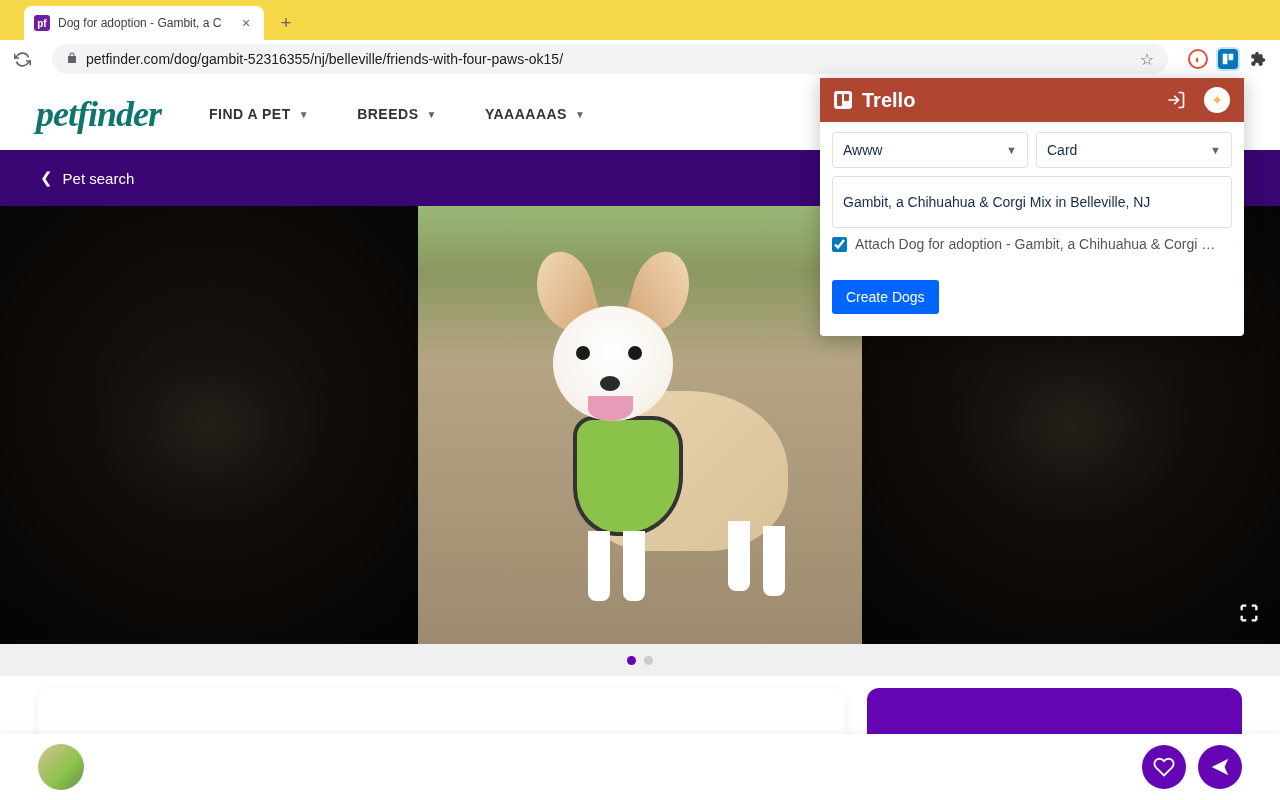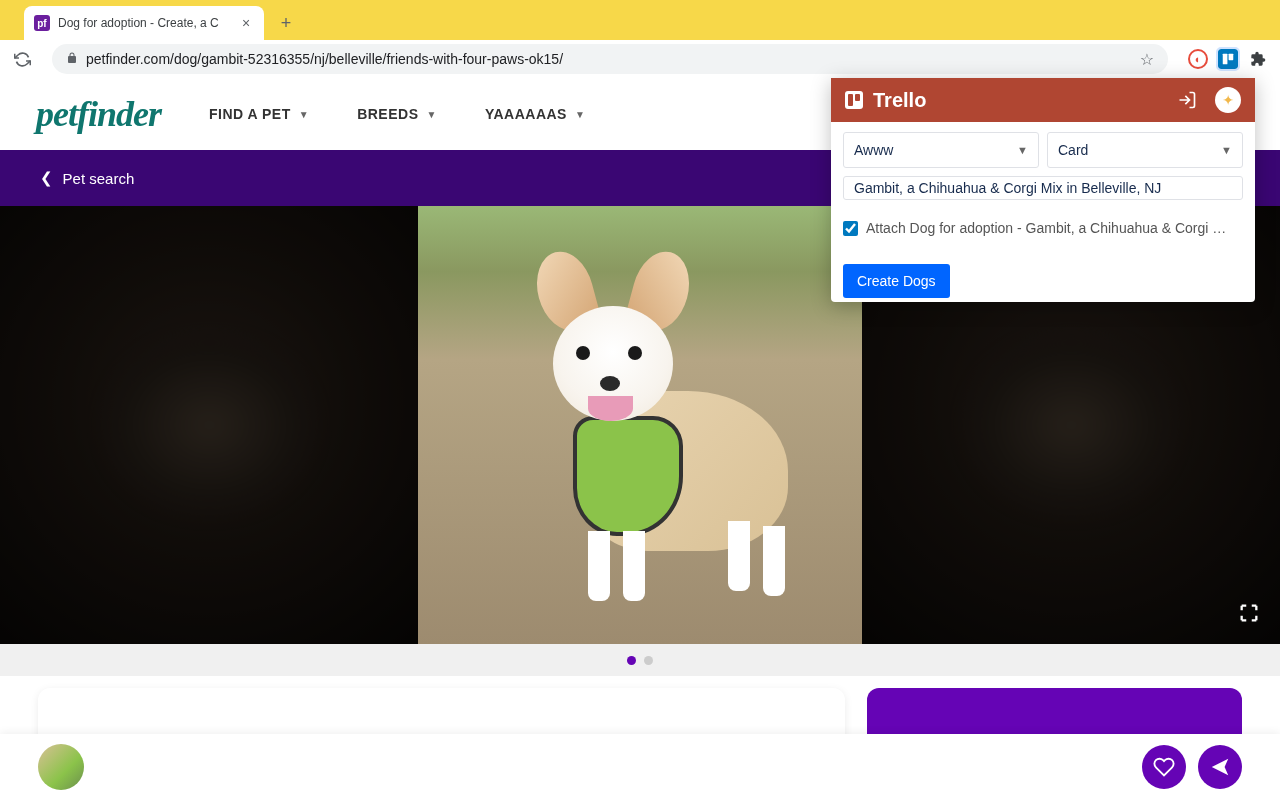--- a/index.html
+++ b/index.html
@@ -58,48 +58,48 @@
 .card-right{width:375px;height:80px;background:#6504b5;border-radius:12px}
 .footer-bar{position:absolute;bottom:0;left:0;right:0;height:66px;background:#fff;display:flex;align-items:center;padding:0 38px;gap:16px;box-shadow:0 -2px 8px rgba(0,0,0,0.06)}
 .avatar{width:46px;height:46px;border-radius:50%;background:linear-gradient(135deg,#d9c196,#8bc34a 60%,#6b8e4e)}
 .pet-info{display:flex;flex-direction:column;gap:2px}
 .pet-name{color:#6504b5;font-weight:600;font-size:16px}
 .pet-meta{color:#555;font-size:14px}
 .footer-actions{margin-left:auto;display:flex;gap:12px}
 .circle-btn{width:44px;height:44px;border-radius:50%;background:#6504b5;display:flex;align-items:center;justify-content:center;color:#fff;cursor:pointer}
 .heart-svg{width:22px;height:22px;fill:none;stroke:#fff;stroke-width:2}
 .share-svg{width:22px;height:22px;fill:#fff}
-.trello-popup{position:absolute;top:0;right:25px;width:424px;background:#fff;border-radius:0 0 4px 4px;box-shadow:0 4px 20px rgba(0,0,0,0.25);overflow:hidden}
+.trello-popup{position:absolute;top:0;right:36px;width:424px;background:#fff;border-radius:0 0 4px 4px;box-shadow:0 4px 20px rgba(0,0,0,0.25);overflow:hidden}
 .trello-header{background:#b04632;height:44px;display:flex;align-items:center;padding:0 14px;gap:10px}
 .trello-logo-icon{width:18px;height:18px;background:#fff;border-radius:3px;position:relative}
 .trello-logo-icon::before,.trello-logo-icon::after{content:"";position:absolute;background:#b04632;border-radius:1px;top:3px;width:5px}
 .trello-logo-icon::before{left:3px;height:12px}
 .trello-logo-icon::after{right:3px;height:7px}
 .trello-title{color:#fff;font-size:20px;font-weight:700;flex:1}
 .trello-hdr-btn{color:#fff;cursor:pointer;display:flex;align-items:center;justify-content:center}
 .trello-sparkle{width:26px;height:26px;border-radius:50%;background:#fff;display:flex;align-items:center;justify-content:center;color:#f2b84b;font-size:14px;margin-left:8px}
-.trello-body{padding:10px 12px 4px}
+.trello-body{padding:10px 12px 22px}
 .trello-row{display:flex;gap:8px;margin-bottom:8px}
 .trello-select{flex:1;height:36px;background:#fff;border:1px solid #dfe1e6;border-radius:3px;display:flex;align-items:center;justify-content:space-between;padding:0 10px;font-size:14px;color:#172b4d;cursor:pointer}
-.trello-input{width:100%;height:24px;border:1px solid #dfe1e6;border-radius:3px;padding:0 10px;font-size:14px;color:#172b4d;margin-bottom:20px}
+.trello-input{width:100%;height:52px;border:1px solid #dfe1e6;border-radius:3px;padding:0 10px;font-size:14px;color:#172b4d;margin-bottom:8px}
 .trello-textarea{width:100%;height:58px;border:2px solid #0079bf;border-radius:3px;padding:8px 10px;font-size:14px;color:#172b4d;margin-bottom:10px;resize:none;font-family:inherit;position:relative}
 .trello-textarea-wrap{position:relative;margin-bottom:10px}
 .trello-attach{display:flex;align-items:center;gap:8px;font-size:14px;color:#555;margin-bottom:28px}
 .trello-check{width:15px;height:15px;accent-color:#0079bf}
 .trello-attach-text{white-space:nowrap;overflow:hidden;text-overflow:ellipsis}
 .trello-btn{background:#0065ff;color:#fff;border:none;border-radius:3px;padding:9px 14px;font-size:14px;font-weight:500;cursor:pointer}
 .chev{font-size:11px;color:#666}
 </style>
 </head>
 <body>
 
 <div class="browser-tabs">
   <div class="tab">
     <div class="tab-favicon">pf</div>
-    <div class="tab-title">Dog for adoption - Create, a C</div>
+    <div class="tab-title">Dog for adoption - Gambit, a C</div>
     <div class="tab-close">×</div>
   </div>
   <div class="new-tab">+</div>
 </div>
 
 <div class="address-bar">
   <div class="nav-reload">
     <svg width="17" height="17" viewBox="0 0 24 24" fill="none" stroke="#5f6368" stroke-width="2.2">
         <path d="M1 4v6h6M23 20v-6h-6"></path>
         <path d="M20.49 9A9 9 0 0 0 5.64 5.64L1 10m22 4l-4.64 4.36A9 9 0 0 1 3.51 15"></path>

